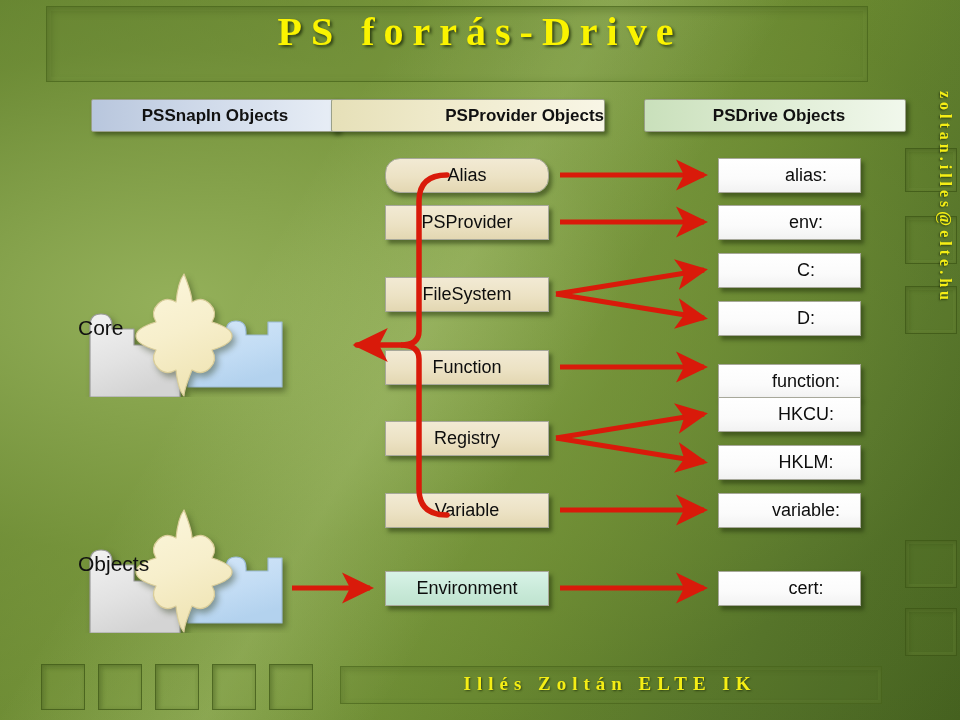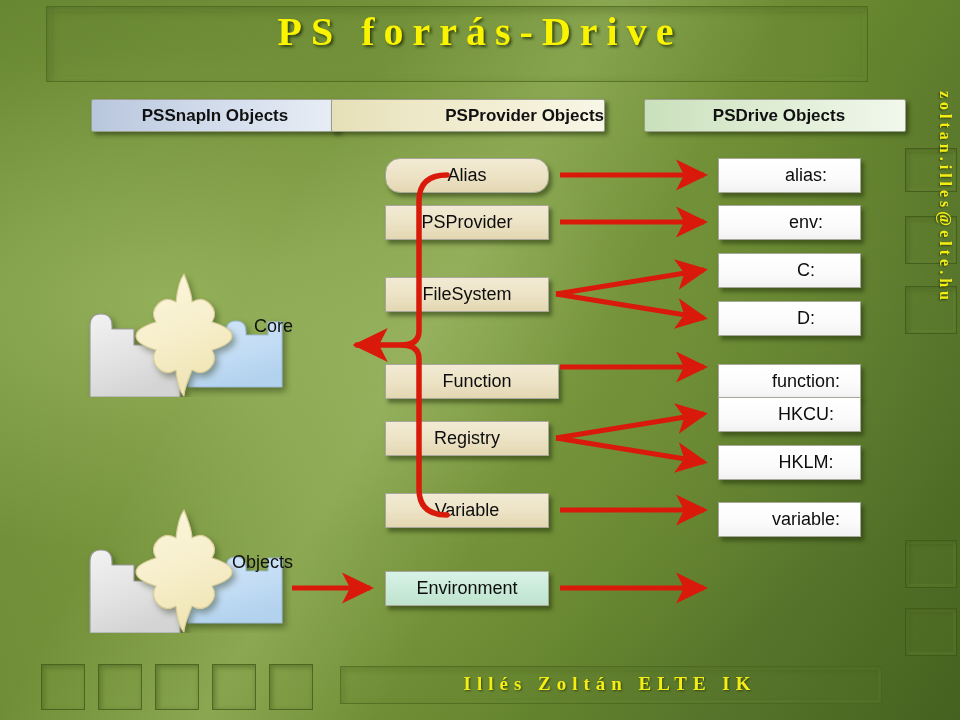--- a/index.html
+++ b/index.html
@@ -58,22 +58,22 @@
     white-space:nowrap;overflow:hidden;
   }
   .prov{left:385px;width:162px;
     background:linear-gradient(to bottom,#f2ead4 0%,#ece2c4 55%,#e3d7b2 100%);}
   .prov.cert{background:linear-gradient(to bottom,#d8f2e7 0%,#c9ead9 55%,#bfe3cf 100%);}
   .drive{left:718px;width:108px;
     background:linear-gradient(to bottom,#ffffff 0%,#fbfbfb 60%,#f2f2f2 100%);padding-left:33px;}
   
   .pz{position:absolute;width:215px;height:125px;}
   .pz svg{position:absolute;left:0;top:0;}
-  .pzlabel{position:absolute;width:100%;text-align:right;left:0;top:44px;
-    font-size:18px;color:#111;white-space:nowrap;}
+  .pzlabel{position:absolute;width:100%;text-align:left;left:0;top:44px;
+    font-size:21px;color:#111;white-space:nowrap;}
   
   #vsig{
     position:absolute;right:6px;top:304px;
     font-family:"Liberation Serif",serif;font-weight:bold;font-size:16px;
     color:#f5ee15;letter-spacing:4px;white-space:nowrap;
     transform:rotate(90deg);transform-origin:right top;
     text-shadow:1px 1px 2px rgba(30,46,8,0.7);
   }
   
   #footband{position:absolute;left:340px;top:666px;width:540px;height:36px;
@@ -159,33 +159,34 @@
       <g transform="translate(62,0)">
         <path d="M44 2 q8 20 8 28 q10 -6 18 2 q8 8 2 18 q20 6 20 14 q0 8 -20 14 q6 10 -2 18 q-8 8 -18 2 q-8 20 -8 26 q-6 -6 -8 -26 q-10 6 -18 -2 q-8 -8 -2 -18 q-20 -6 -20 -14 q0 -8 20 -14 q-6 -10 2 -18 q8 -8 18 -2 q2 -20 8 -28 z" fill="url(#gCream)" stroke="#d9cd9a" stroke-width="1.2" stroke-linejoin="round" style="filter:drop-shadow(3px 4px 3px rgba(30,45,10,0.4))"></path>
       </g>
     </svg>
     <div class="pzlabel">Objects</div>
   </div>
 
   <div class="box prov" style="top:158px;border-radius:15px;">Alias</div>
   <div class="box prov" style="top:205px;">PSProvider</div>
   <div class="box prov" style="top:277px;">FileSystem</div>
-  <div class="box prov" style="top:364px;padding-left:10px;">Function</div>
+  <div class="box prov" style="top:350px;">Function</div>
   <div class="box prov" style="top:421px;">Registry</div>
   <div class="box prov" style="top:493px;">Variable</div>
   <div class="box prov cert" style="top:571px;">Environment</div>
 
   <div class="box drive" style="top:158px;">alias:</div>
   <div class="box drive" style="top:205px;">env:</div>
   <div class="box drive" style="top:253px;">C:</div>
   <div class="box drive" style="top:301px;">D:</div>
   <div class="box drive" style="top:350px;margin-top:14px;">function:</div>
   <div class="box drive" style="top:397px;">HKCU:</div>
   <div class="box drive" style="top:445px;">HKLM:</div>
-  <div class="box drive" style="top:493px;margin-top:9px;">variable:</div>
+  <div class="box drive" style="top:493px;">variable:</div>
+  <div class="box drive" style="top:571px;">cert:</div>
 
   <svg id="arrows" viewBox="0 0 960 720">
     <defs>
       <marker id="ah" markerWidth="7" markerHeight="7" refX="5.6" refY="3.5" orient="auto" markerUnits="strokeWidth">
         <path d="M0,0.4 L6.4,3.5 L0,6.6 L1.6,3.5 z" fill="#d91a0a"></path>
       </marker>
     </defs>
     <g stroke="#d91a0a" fill="none" stroke-width="5" stroke-linecap="butt">
 
       <path d="M447 175 q-28 0 -28 26 l0 130 q0 14 -18 14 q18 0 18 14 l0 130 q0 26 28 26" stroke-width="5.5" stroke-linecap="round"></path>

